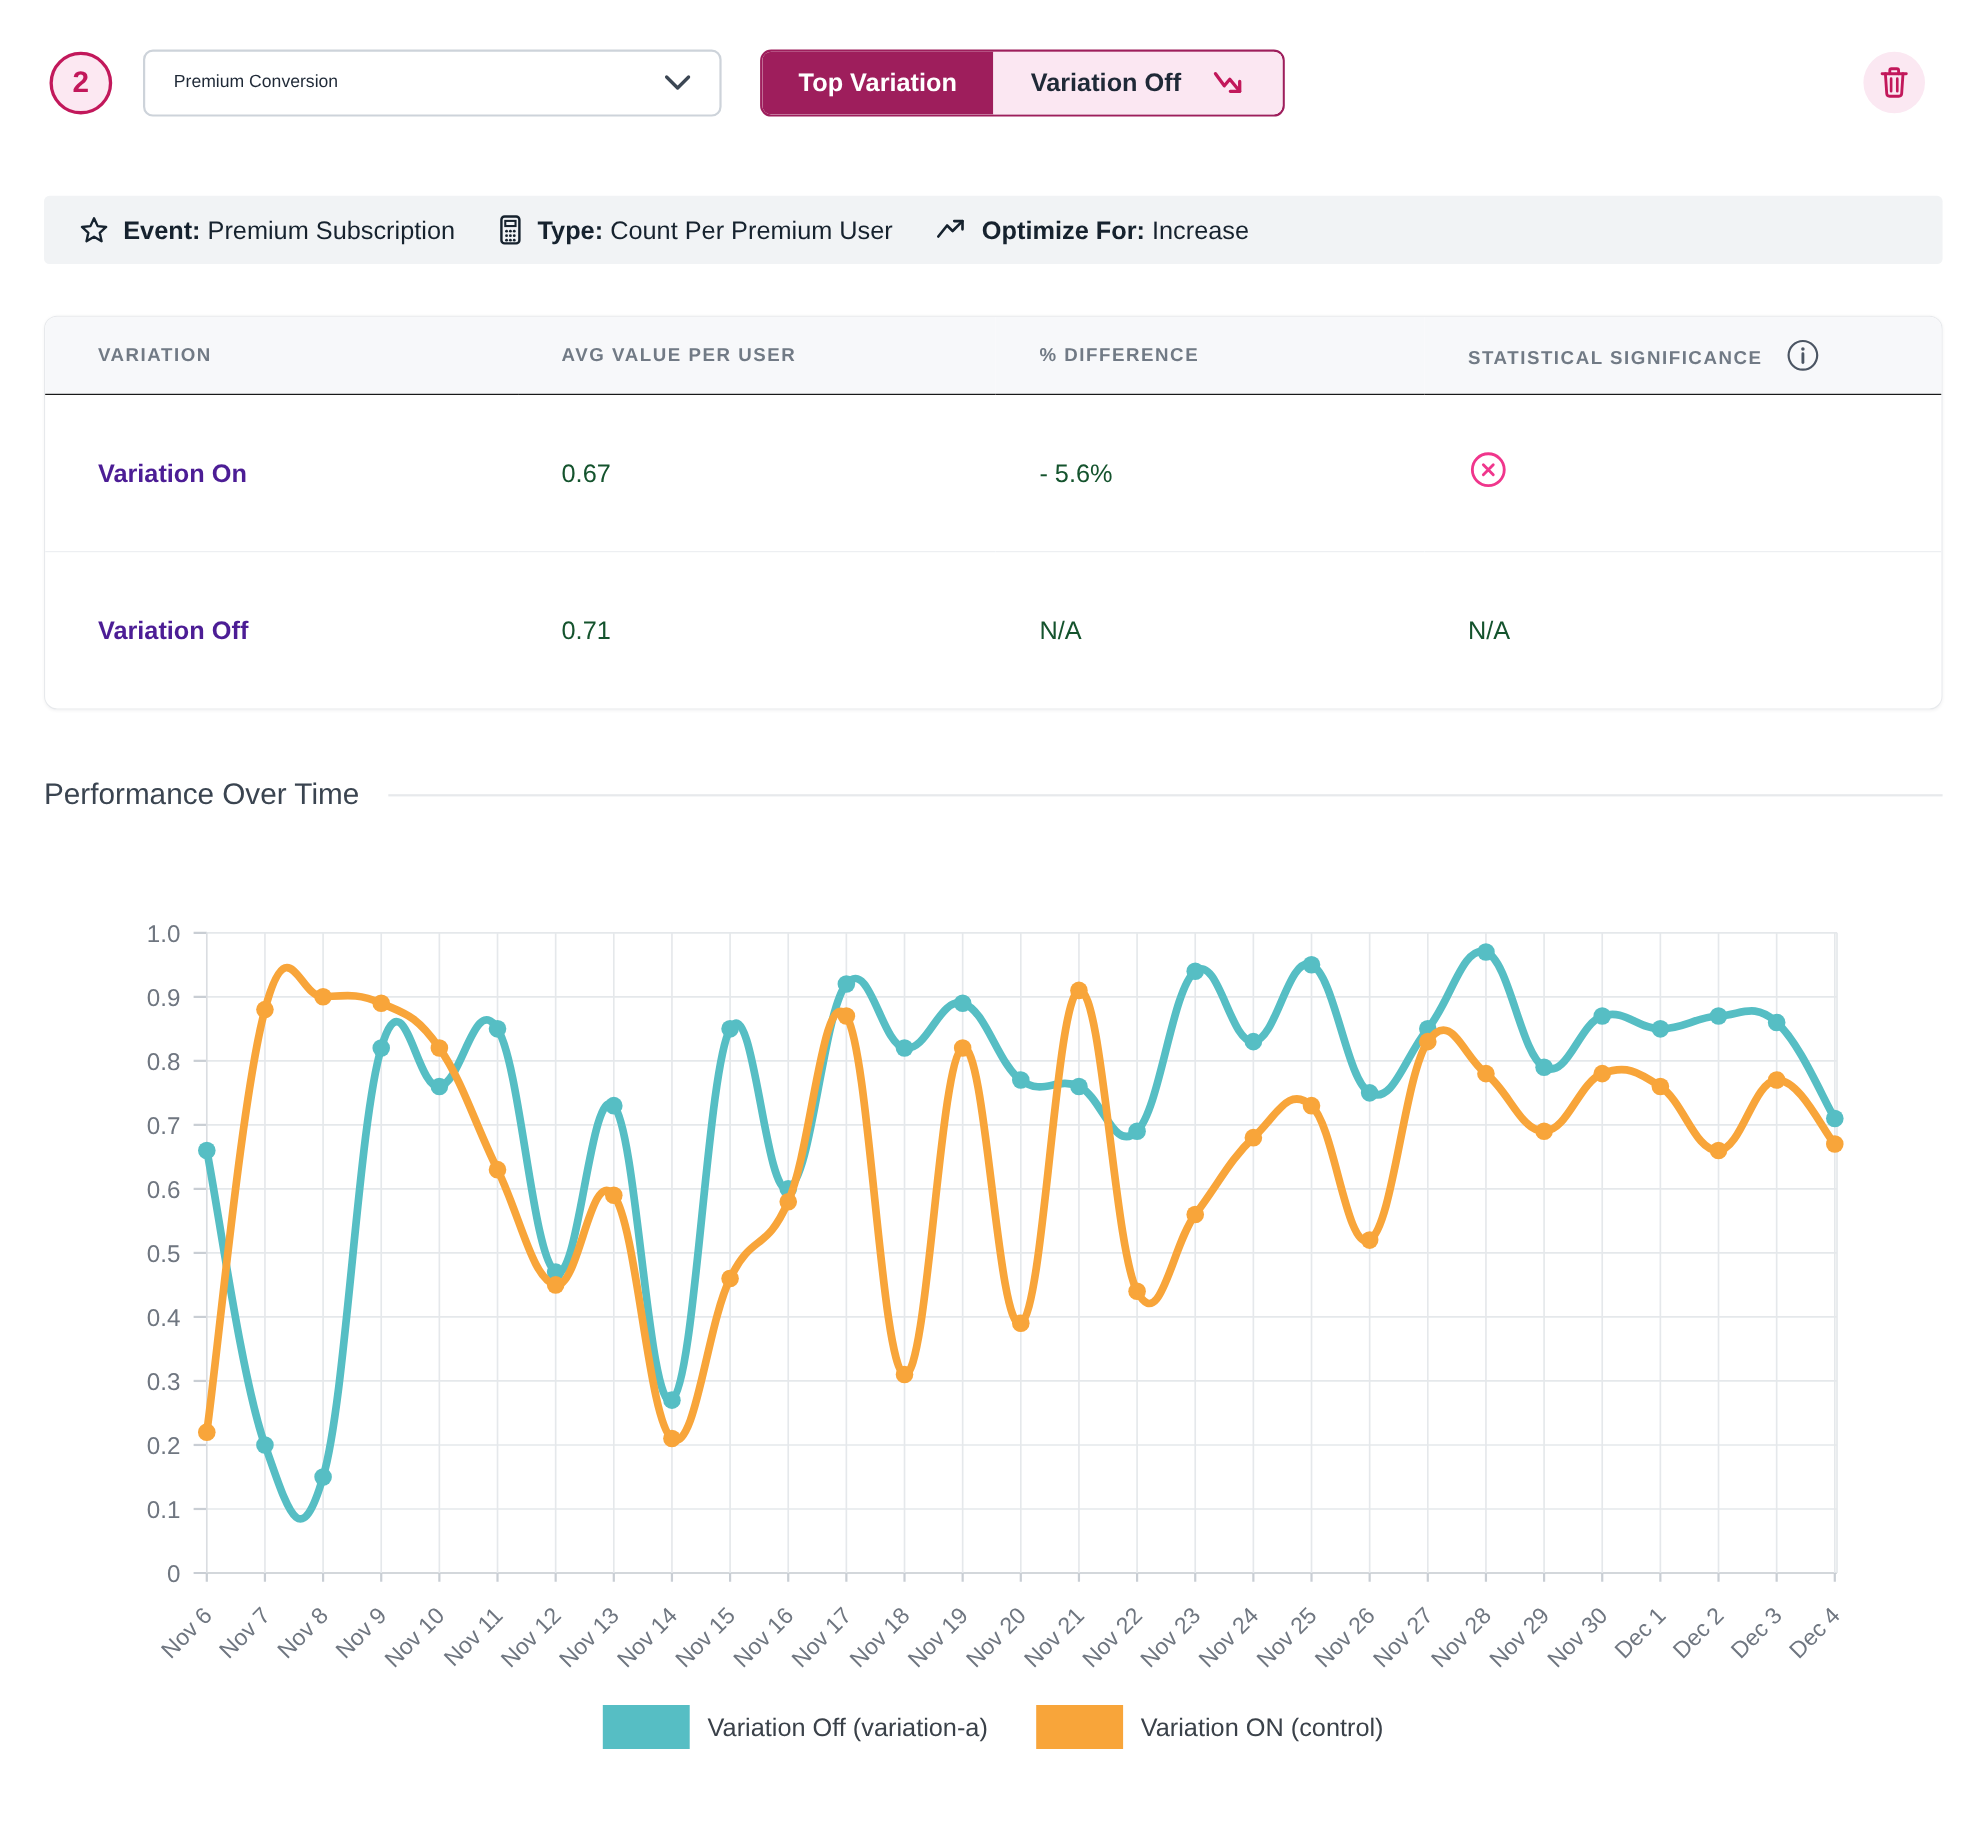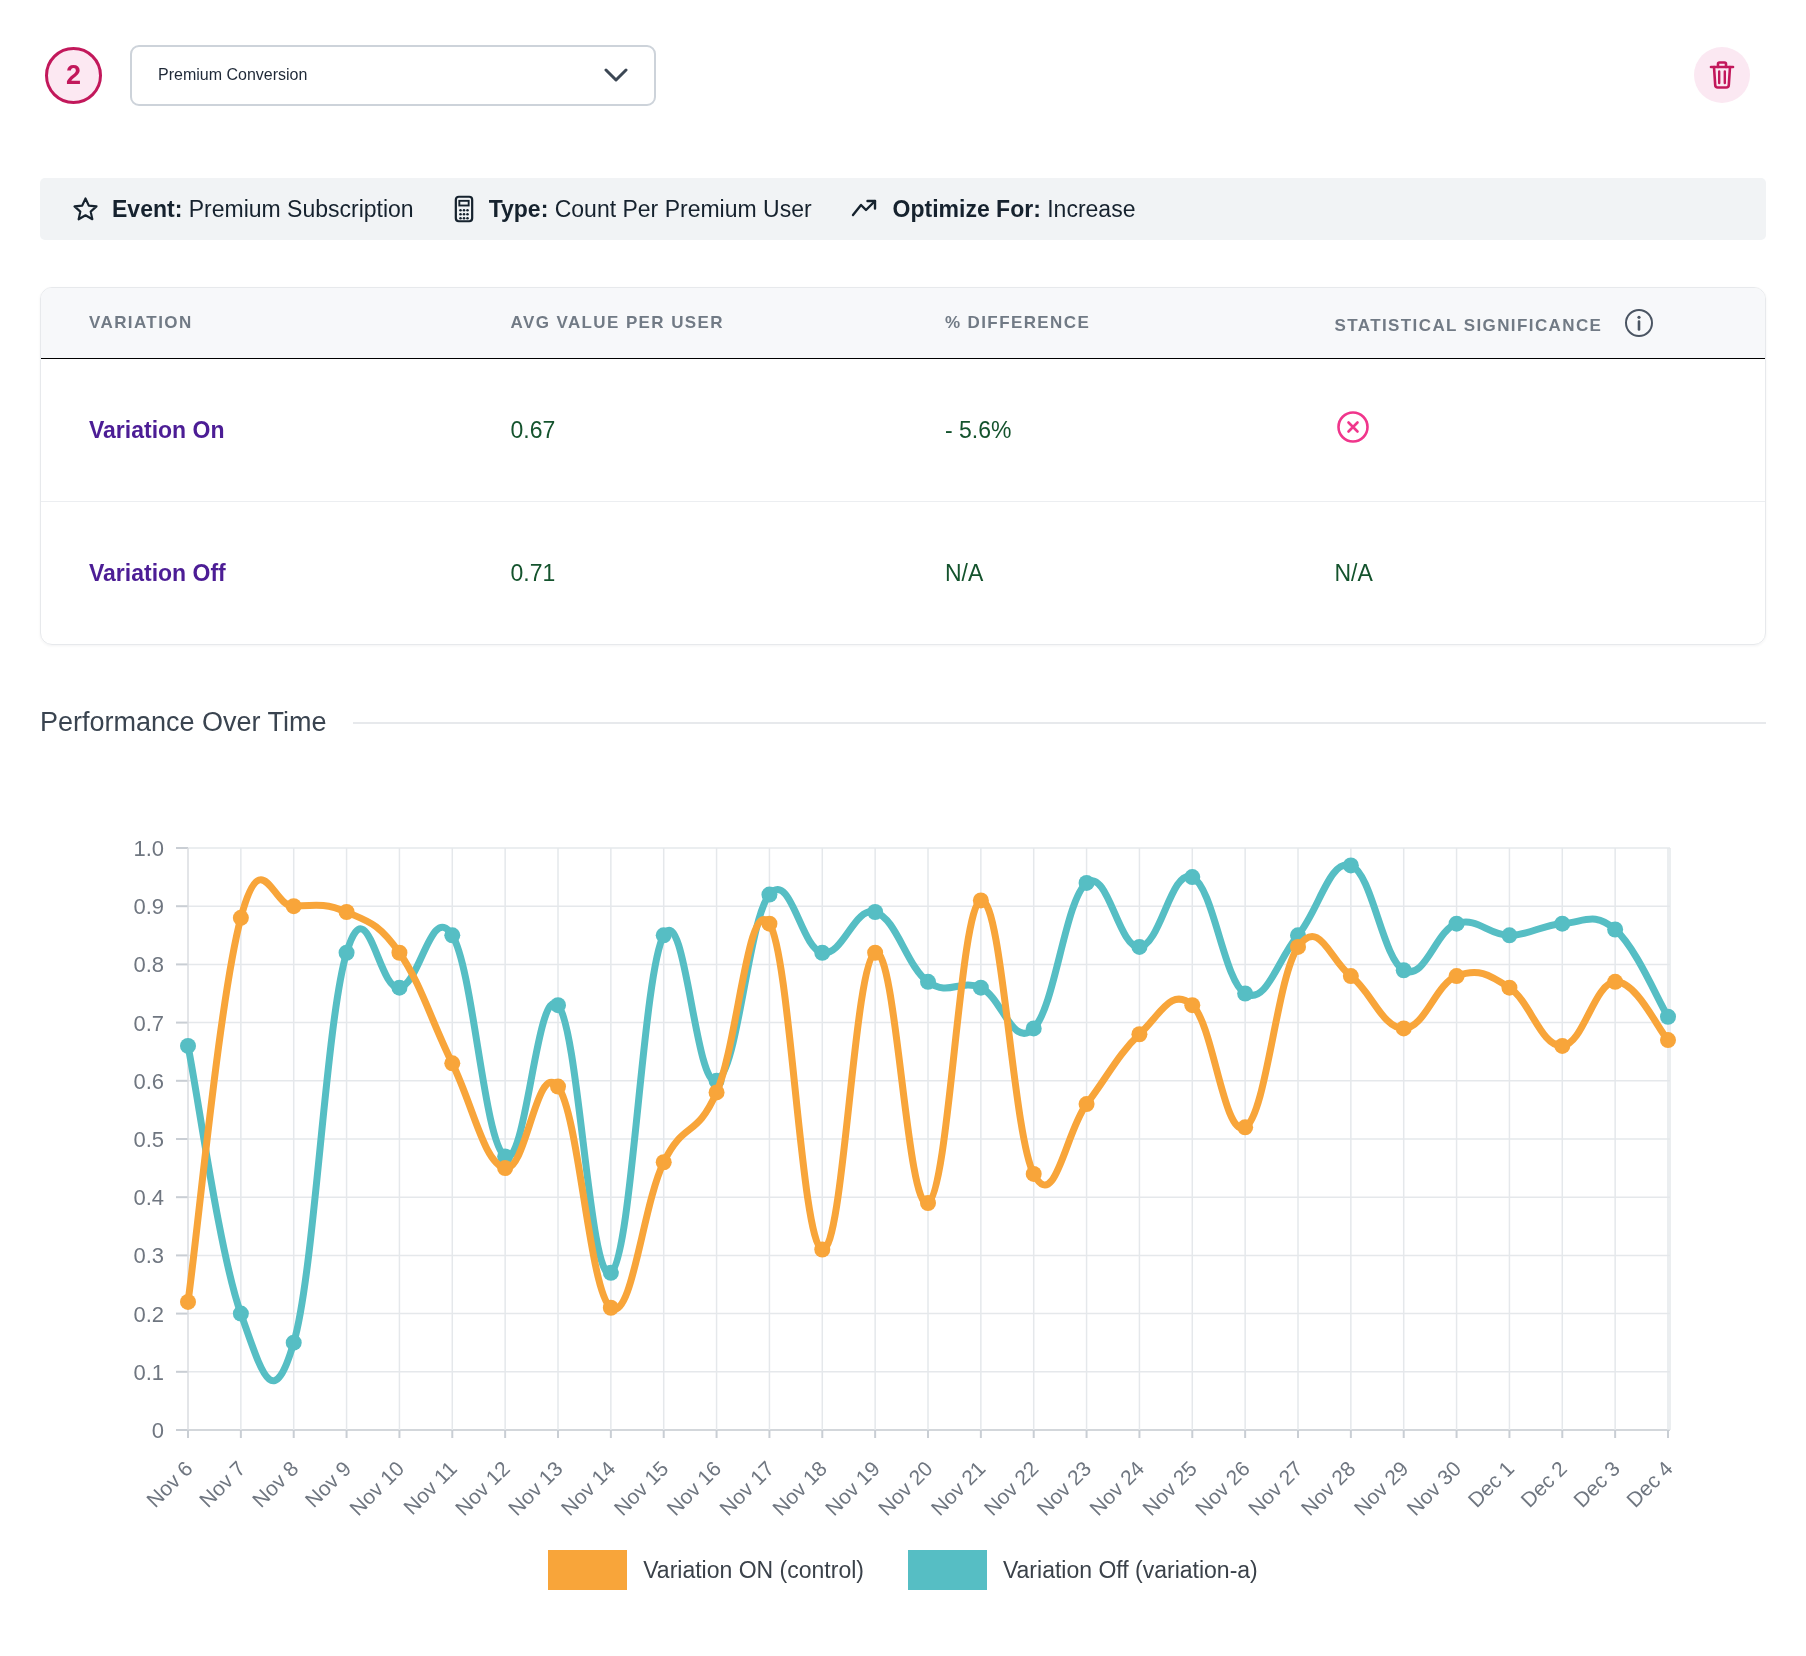--- a/index.html
+++ b/index.html
@@ -62,20 +62,34 @@
 
     <div class="metric-select">
       <span>Premium Conversion</span>
       <span class="icon">
         <svg width="24" height="14" viewBox="0 0 24 14">
             <polyline points="2,2 12,12 22,2" fill="none" stroke="#3c4754" stroke-width="3" stroke-linecap="round" stroke-linejoin="round"></polyline>
           </svg>
       </span>
     </div>
 
+    <div class="segmented">
+      <div class="seg-left">
+        <span>Top Variation</span>
+      </div>
+      <div class="seg-right">
+        <span>Variation Off</span>
+        <span class="icon">
+          <svg width="30" height="24" viewBox="0 0 30 24">
+            <polyline points="3,4 11,15 16,9 25,20" fill="none" stroke="#c2185b" stroke-width="3" stroke-linecap="round" stroke-linejoin="round"></polyline>
+            <polyline points="25,11 25,20 16.5,20" fill="none" stroke="#c2185b" stroke-width="3" stroke-linecap="round" stroke-linejoin="round"></polyline>
+          </svg>
+        </span>
+      </div>
+    </div>
 
     <div class="trash-btn">
       <span class="icon">
         <svg width="28" height="30" viewBox="0 0 28 30">
           <path d="M3 7 H25" stroke="#c2185b" stroke-width="2.6" stroke-linecap="round" fill="none"></path>
           <path d="M10 7 V4 Q10 2.5 11.5 2.5 H16.5 Q18 2.5 18 4 V7" stroke="#c2185b" stroke-width="2.6" fill="none" stroke-linecap="round"></path>
           <path d="M6 7 L7.2 25 Q7.3 27.5 9.8 27.5 H18.2 Q20.7 27.5 20.8 25 L22 7" stroke="#c2185b" stroke-width="2.6" fill="none" stroke-linecap="round" stroke-linejoin="round"></path>
           <path d="M11.2 11.5 V23 M16.8 11.5 V23" stroke="#c2185b" stroke-width="2.4" stroke-linecap="round"></path>
         </svg>
       </span>
@@ -360,23 +374,23 @@
           <circle cx="1403.7142857142858" cy="1040.42" r="8" fill="#F8A53A"></circle>
           <circle cx="1456.5714285714287" cy="988.04" r="8" fill="#F8A53A"></circle>
           <circle cx="1509.4285714285713" cy="999.6800000000001" r="8" fill="#F8A53A"></circle>
           <circle cx="1562.2857142857142" cy="1057.88" r="8" fill="#F8A53A"></circle>
           <circle cx="1615.142857142857" cy="993.86" r="8" fill="#F8A53A"></circle>
           <circle cx="1668" cy="1052.06" r="8" fill="#F8A53A"></circle>
         </g>
       </svg>
     <div class="legend" id="chartLegend">
       <div class="legend-item">
+        <span class="legend-swatch" style="background: rgb(86, 190, 196);"></span>
+        <span class="legend-label">Variation Off (variation-a)</span>
+      </div>
+      <div class="legend-item">
         <span class="legend-swatch" style="background: rgb(248, 165, 58);"></span>
         <span class="legend-label">Variation ON (control)</span>
       </div>
-      <div class="legend-item">
-        <span class="legend-swatch" style="background: rgb(86, 190, 196);"></span>
-        <span class="legend-label">Variation Off (variation-a)</span>
-      </div>
     </div>
   </div>
 
 </div>
 
 </body></html>

